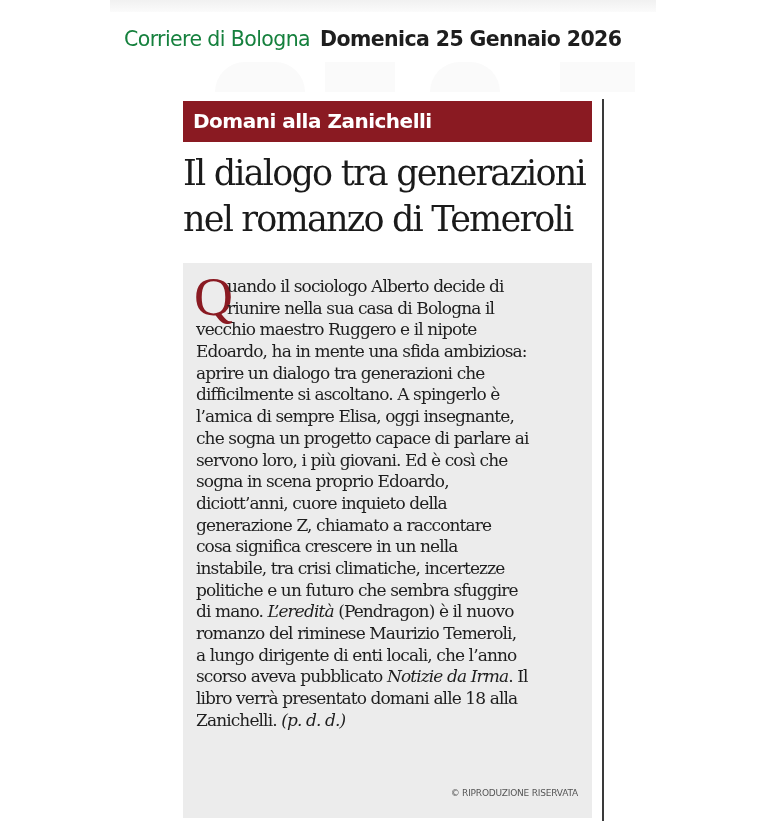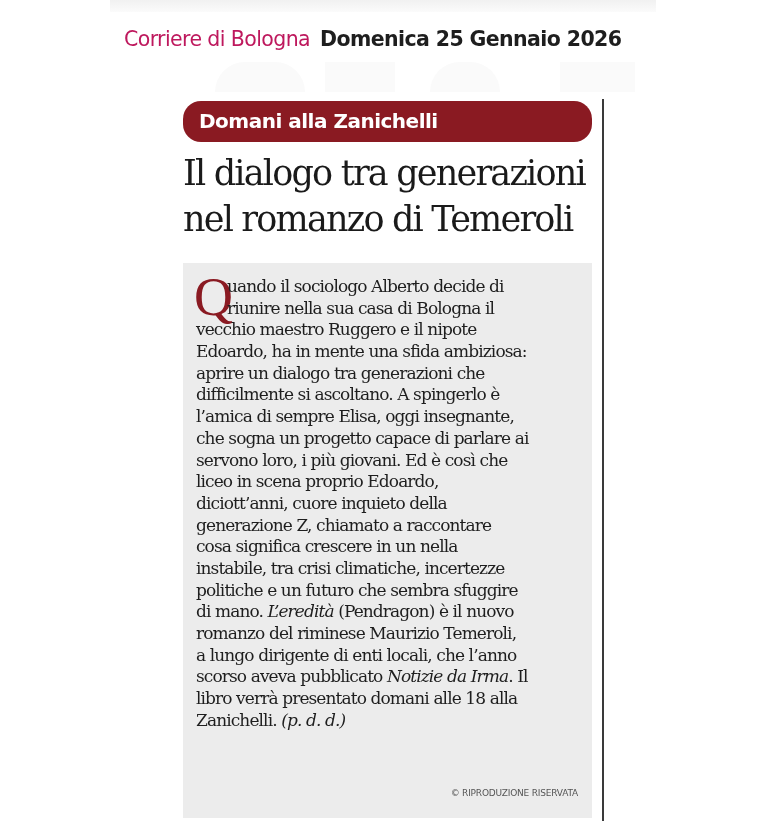--- a/index.html
+++ b/index.html
@@ -33,21 +33,21 @@
       position: absolute;
       left: 124px;
       top: 25px;
       white-space: nowrap;
       font-family: "DejaVu Sans", sans-serif;
       font-size: 20.5px;
       letter-spacing: -0.6px;
       line-height: 28px;
     }
     .masthead .paper {
-      color: #be185d;
+      color: #15803d;
       font-weight: normal;
     }
     .masthead .date {
       color: #1e1e1e;
       font-weight: bold;
       margin-left: 10px;
     }
     .vrule {
       position: absolute;
       left: 602px;
@@ -57,22 +57,21 @@
       background: #3a3a3a;
     }
     .kicker {
       position: absolute;
       left: 183px;
       top: 101px;
       width: 409px;
       height: 41px;
       background: #8a1a22;
       box-sizing: border-box;
-      padding-left: 16px;
-      border-radius: 18px;
+      padding-left: 10px;
     }
     .kicker span {
       display: block;
       color: #ffffff;
       font-family: "DejaVu Sans", sans-serif;
       font-weight: bold;
       font-size: 20px;
       letter-spacing: -0.5px;
       line-height: 41px;
     }
@@ -163,21 +162,21 @@
 <div class="body-text">
   <span class="line indent">uando il sociologo Alberto decide di</span>
   <span class="line indent">riunire nella sua casa di Bologna il</span>
   <span class="line">vecchio maestro Ruggero e il nipote</span>
   <span class="line">Edoardo, ha in mente una sfida ambiziosa:</span>
   <span class="line">aprire un dialogo tra generazioni che</span>
   <span class="line">difficilmente si ascoltano. A spingerlo è</span>
   <span class="line">l’amica di sempre Elisa, oggi insegnante,</span>
   <span class="line">che sogna un progetto capace di parlare ai</span>
   <span class="line">servono loro, i più giovani. Ed è così che</span>
-  <span class="line">liceo in scena proprio Edoardo,</span>
+  <span class="line">sogna in scena proprio Edoardo,</span>
   <span class="line">diciott’anni, cuore inquieto della</span>
   <span class="line">generazione Z, chiamato a raccontare</span>
   <span class="line">cosa significa crescere in un nella</span>
   <span class="line">instabile, tra crisi climatiche, incertezze</span>
   <span class="line">politiche e un futuro che sembra sfuggire</span>
   <span class="line"><span>di mano. </span><em>L’eredità</em><span> (Pendragon) è il nuovo</span></span>
   <span class="line">romanzo del riminese Maurizio Temeroli,</span>
   <span class="line">a lungo dirigente di enti locali, che l’anno</span>
   <span class="line"><span>scorso aveva pubblicato </span><em>Notizie da Irma</em><span>. Il</span></span>
   <span class="line">libro verrà presentato domani alle 18 alla</span>

